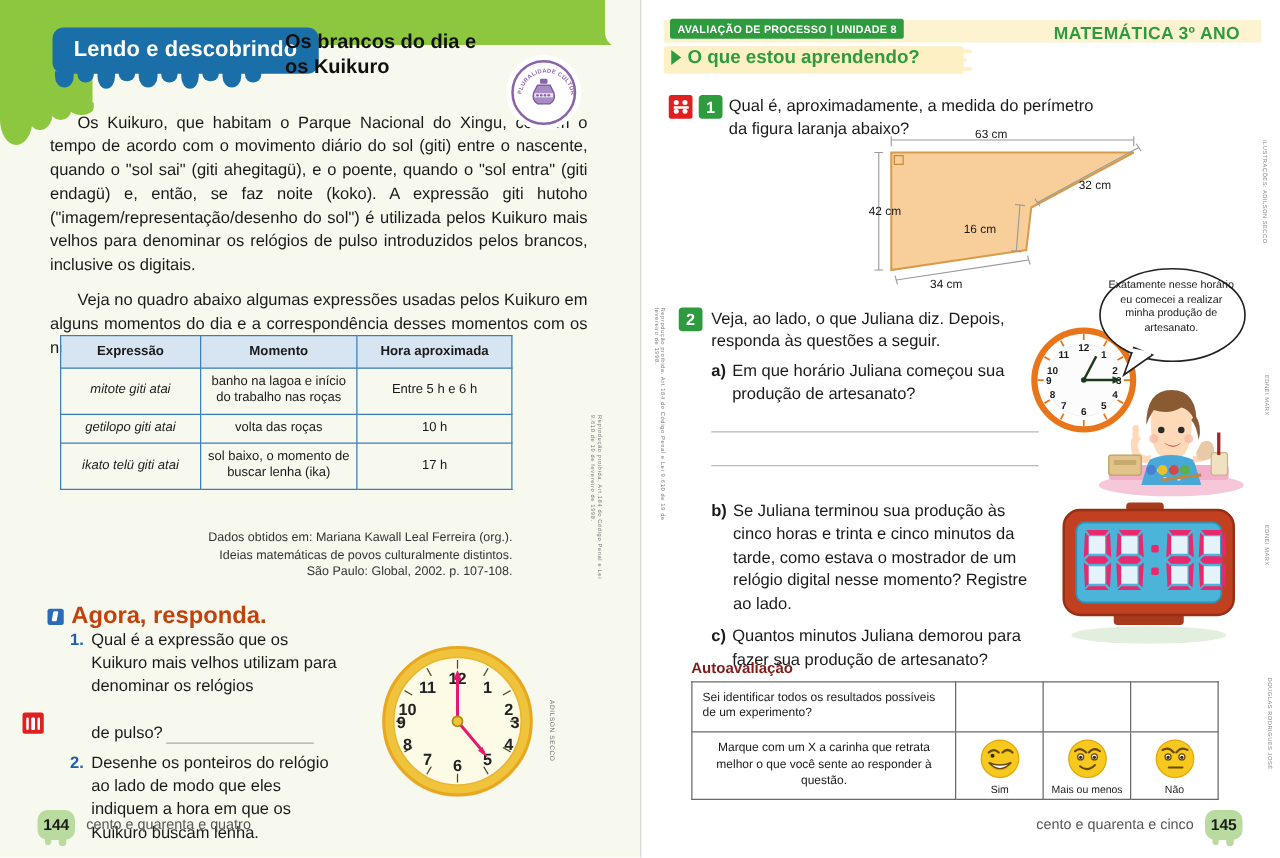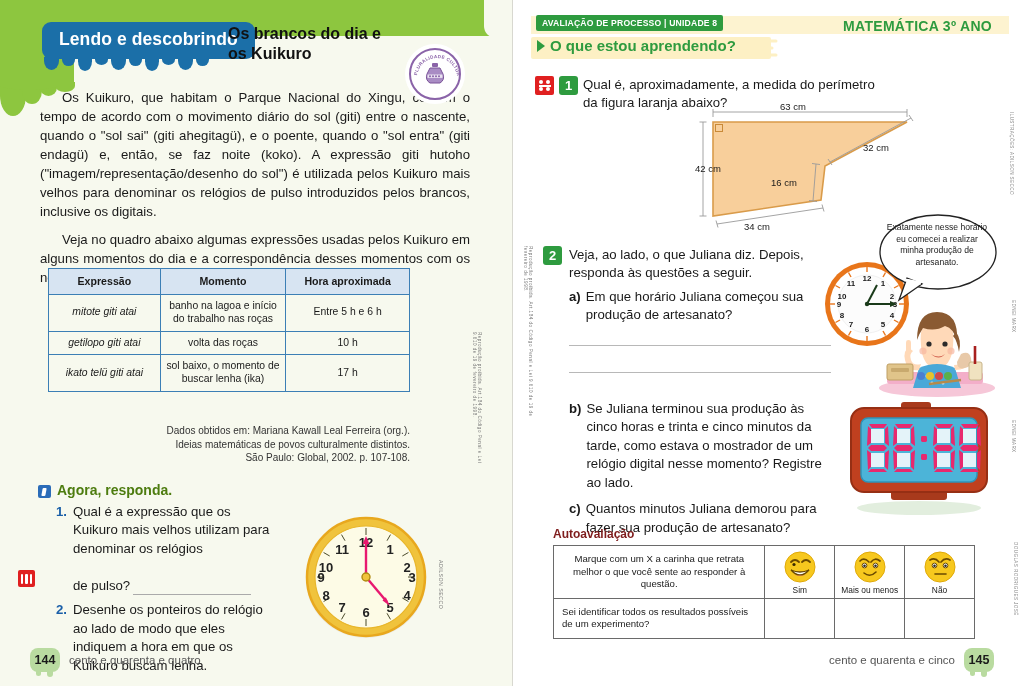--- a/index.html
+++ b/index.html
@@ -107,22 +107,22 @@
   .kuikuro-table .c1 { width: 112px; } .kuikuro-table .c2 { width: 126px; } .kuikuro-table .c3 { width: 124px; }
 
   .source-note {
     position: absolute; left: 160px; top: 424px; width: 250px;
     font-size: 10px; line-height: 1.35; color: #333; text-align: right;
   }
 
   
   .q-head {
     position: absolute; left: 38px; top: 482px;
-    font-size: 14px; font-weight: bold; color: #4d7c0f;
-    display: flex; align-items: flex-end; gap: 6px;
+    font-size: 19px; font-weight: bold; color: #c2410c;
+    display: flex; align-items: center; gap: 6px;
   }
   .icon-blue-pen {
     width: 13px; height: 13px; background: #2b6cb8; border-radius: 2px;
     display: inline-block; position: relative;
   }
   .icon-blue-pen::after {
     content: ""; position: absolute; left: 4px; top: 2.5px;
     width: 4px; height: 8px; background: #fff; border-radius: 1px;
     transform: skewX(-10deg);
   }
@@ -657,20 +657,26 @@
         <polygon points="120,33 133,33 133,47 120,47"></polygon>
           <polygon points="120,57 133,57 133,71 120,71"></polygon>
       </g>
     </svg>
     <div class="credit-right" style="top:420px; right:8px; font-size:4.6px;">EDNEI MARX</div>
 
     <div class="autoaval-title">Autoavaliação</div>
     <table class="aa-table">
       <tbody>
           <tr>
+        <td class="aa-q">Sei identificar todos os resultados possíveis de um experimento?</td>
+        <td class="aa-blank"></td>
+        <td class="aa-blank"></td>
+        <td class="aa-blank"></td>
+      </tr>
+      <tr>
         <td class="aa-prompt">Marque com um X a carinha que retrata melhor o que você sente ao responder à questão.</td>
         <td class="aa-face-cell">
           <svg width="34" height="34" viewBox="0 0 34 34">
             <circle cx="17" cy="17" r="15" fill="#f7c81e" stroke="#e0a908" stroke-width="1"></circle>
             <path d="M8 12 q4 -4 8 0" stroke="#6b4a00" stroke-width="1.8" fill="none" stroke-linecap="round"></path>
             <path d="M19 12 q4 -4 8 0" stroke="#6b4a00" stroke-width="1.8" fill="none" stroke-linecap="round"></path>
             <circle cx="11" cy="14.5" r="1.6" fill="#3a2a00"></circle>
             <path d="M8 20 q9 10 18 0 q-9 4 -18 0z" fill="#ffffff" stroke="#6b4a00" stroke-width="1.3"></path>
             <path d="M10 24 q7 4 14 0 q-7 3 -14 0z" fill="#e06a6a"></path>
           </svg>
@@ -696,26 +702,20 @@
             <path d="M18 12 q4 -5 9 -2" stroke="#6b4a00" stroke-width="1.7" fill="none" stroke-linecap="round"></path>
             <circle cx="11.5" cy="15.5" r="2.4" fill="#ffffff" stroke="#6b4a00" stroke-width="1"></circle>
             <circle cx="11.5" cy="15.8" r="1.3" fill="#2a2a2a"></circle>
             <circle cx="22.5" cy="15.5" r="2.4" fill="#ffffff" stroke="#6b4a00" stroke-width="1"></circle>
             <circle cx="22.5" cy="15.8" r="1.3" fill="#2a2a2a"></circle>
             <line x1="12" y1="24" x2="23" y2="24" stroke="#6b4a00" stroke-width="1.6" stroke-linecap="round"></line>
           </svg>
           <div class="aa-face-label">Não</div>
         </td>
       </tr>
-      <tr>
-        <td class="aa-q">Sei identificar todos os resultados possíveis de um experimento?</td>
-        <td class="aa-blank"></td>
-        <td class="aa-blank"></td>
-        <td class="aa-blank"></td>
-      </tr>
     </tbody>
       </table>
     <div class="credit-right" style="top:542px; right:6px; font-size:4.6px;">DOUGLAS RODRIGUES JOSÉ</div>
 
     <div class="credit-vert" style="left:10px; top:246px; height:180px; font-size:4.6px;">Reprodução proibida. Art.184 do Código Penal e Lei 9.610 de 19 de fevereiro de 1998.</div>
 
     <div class="folio folio-right">
       <div class="folio-text">cento e quarenta e cinco</div>
       <div class="folio-blob">145</div>
     </div>

